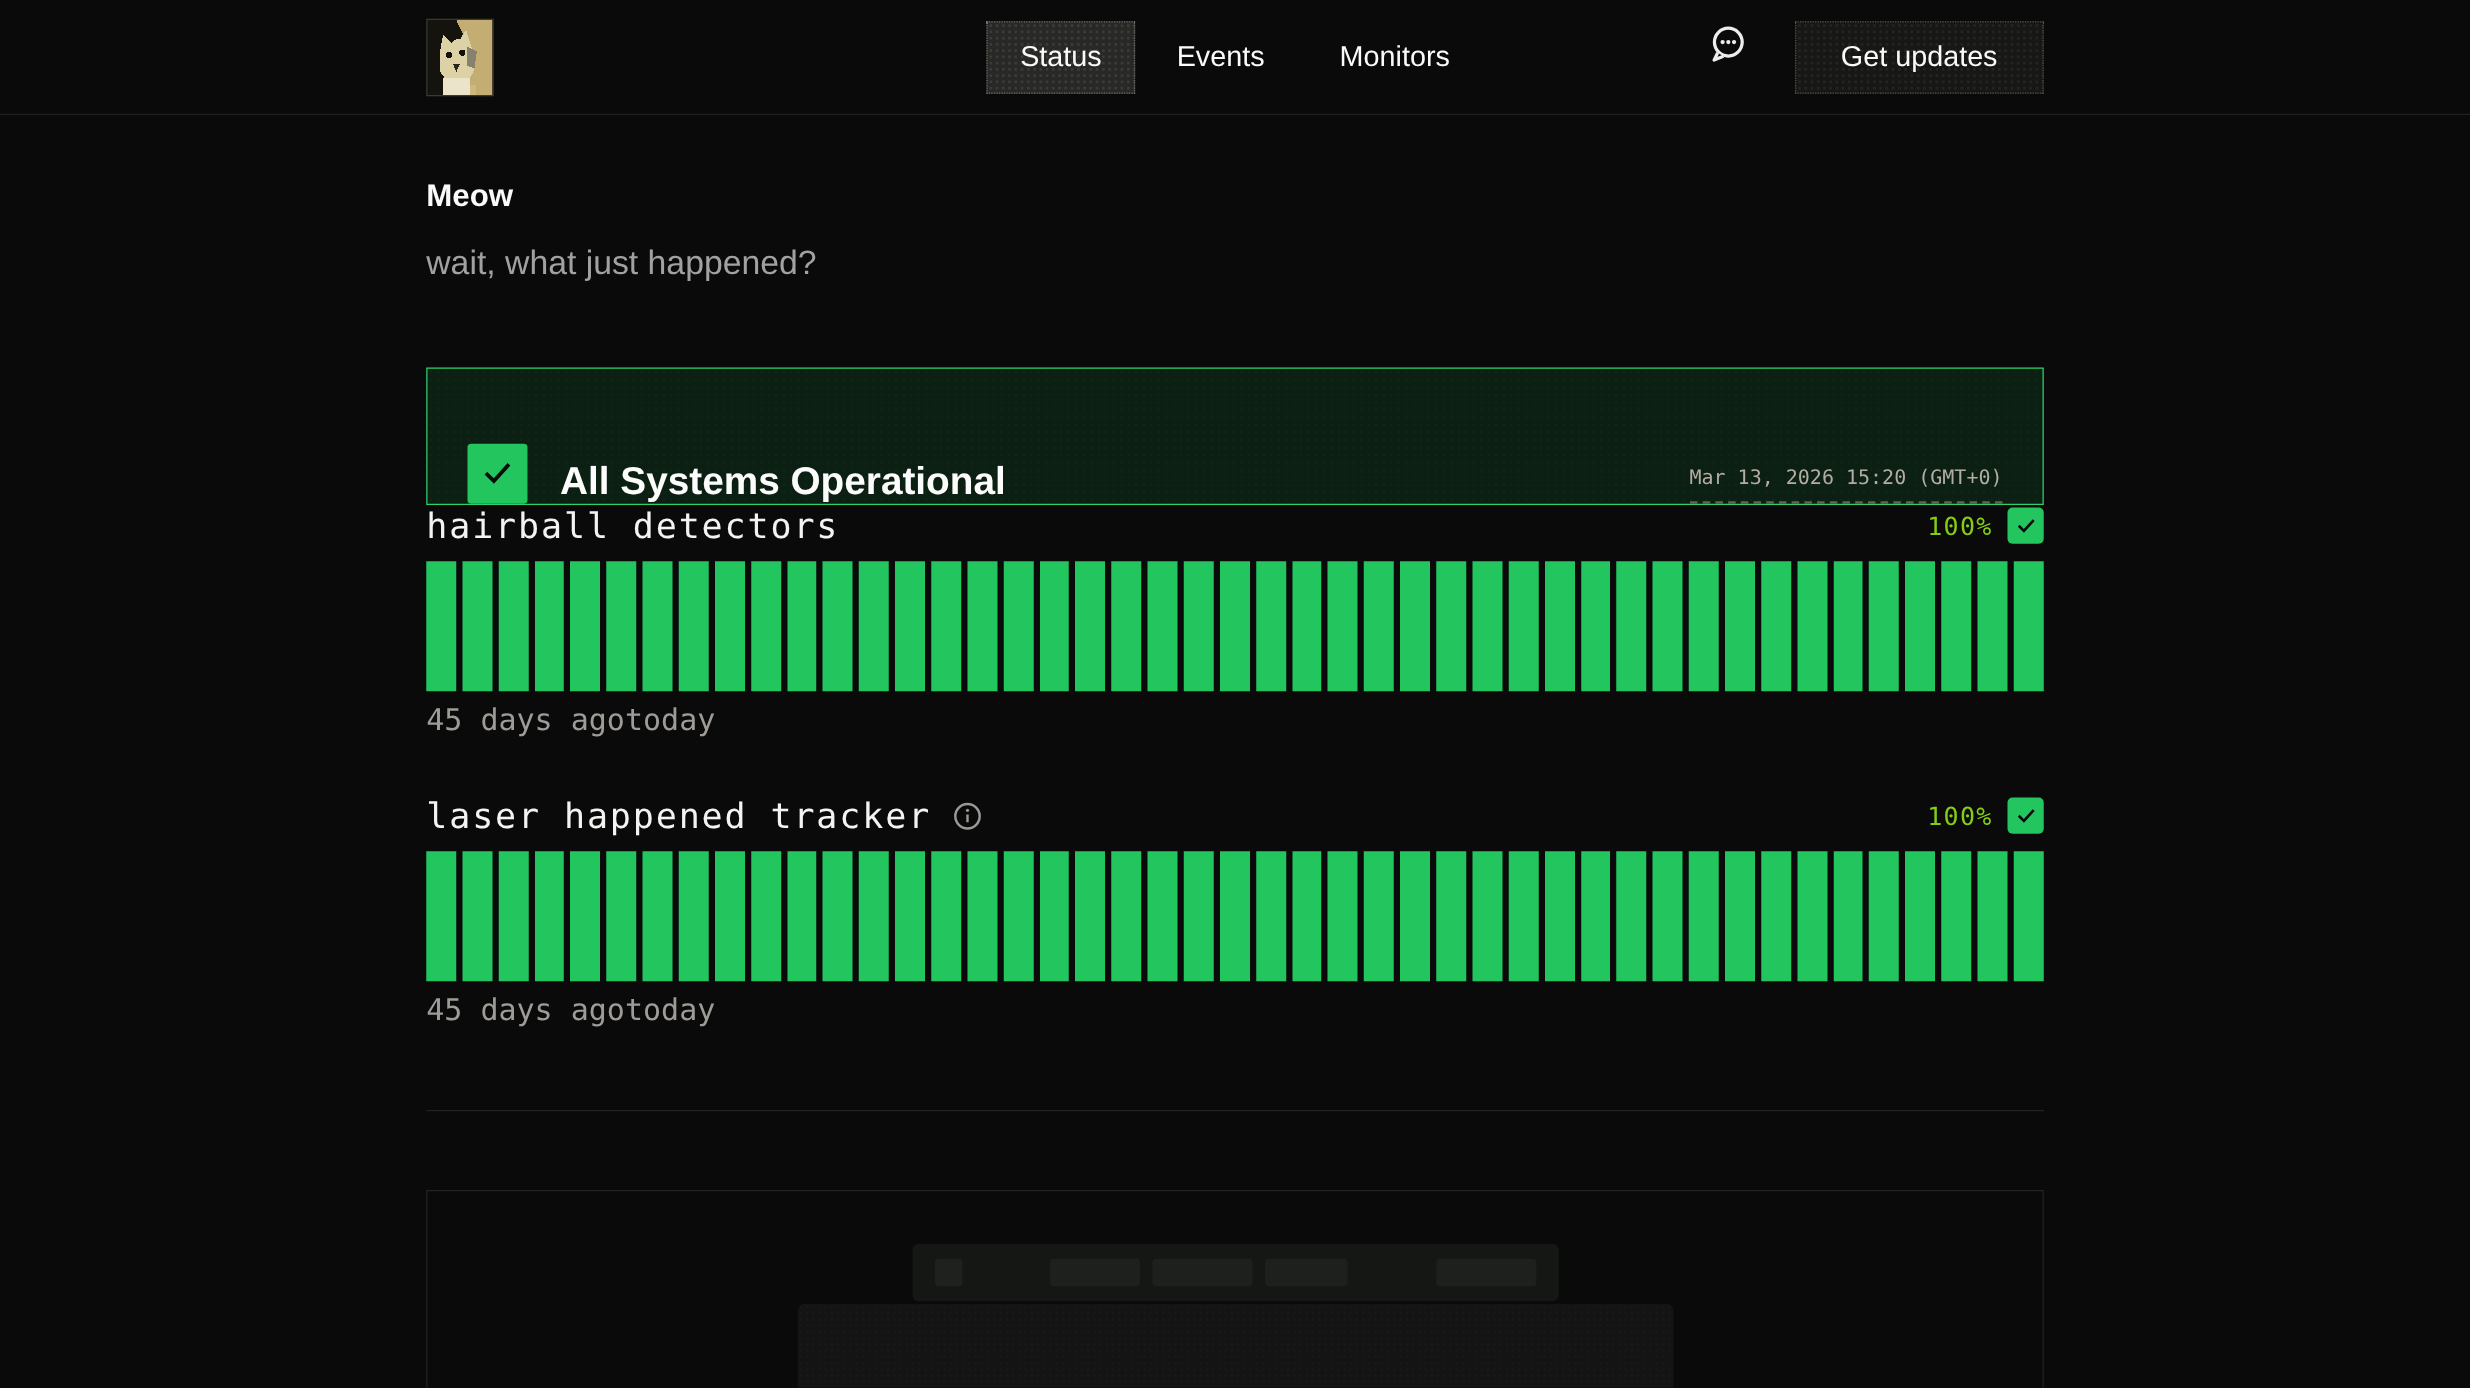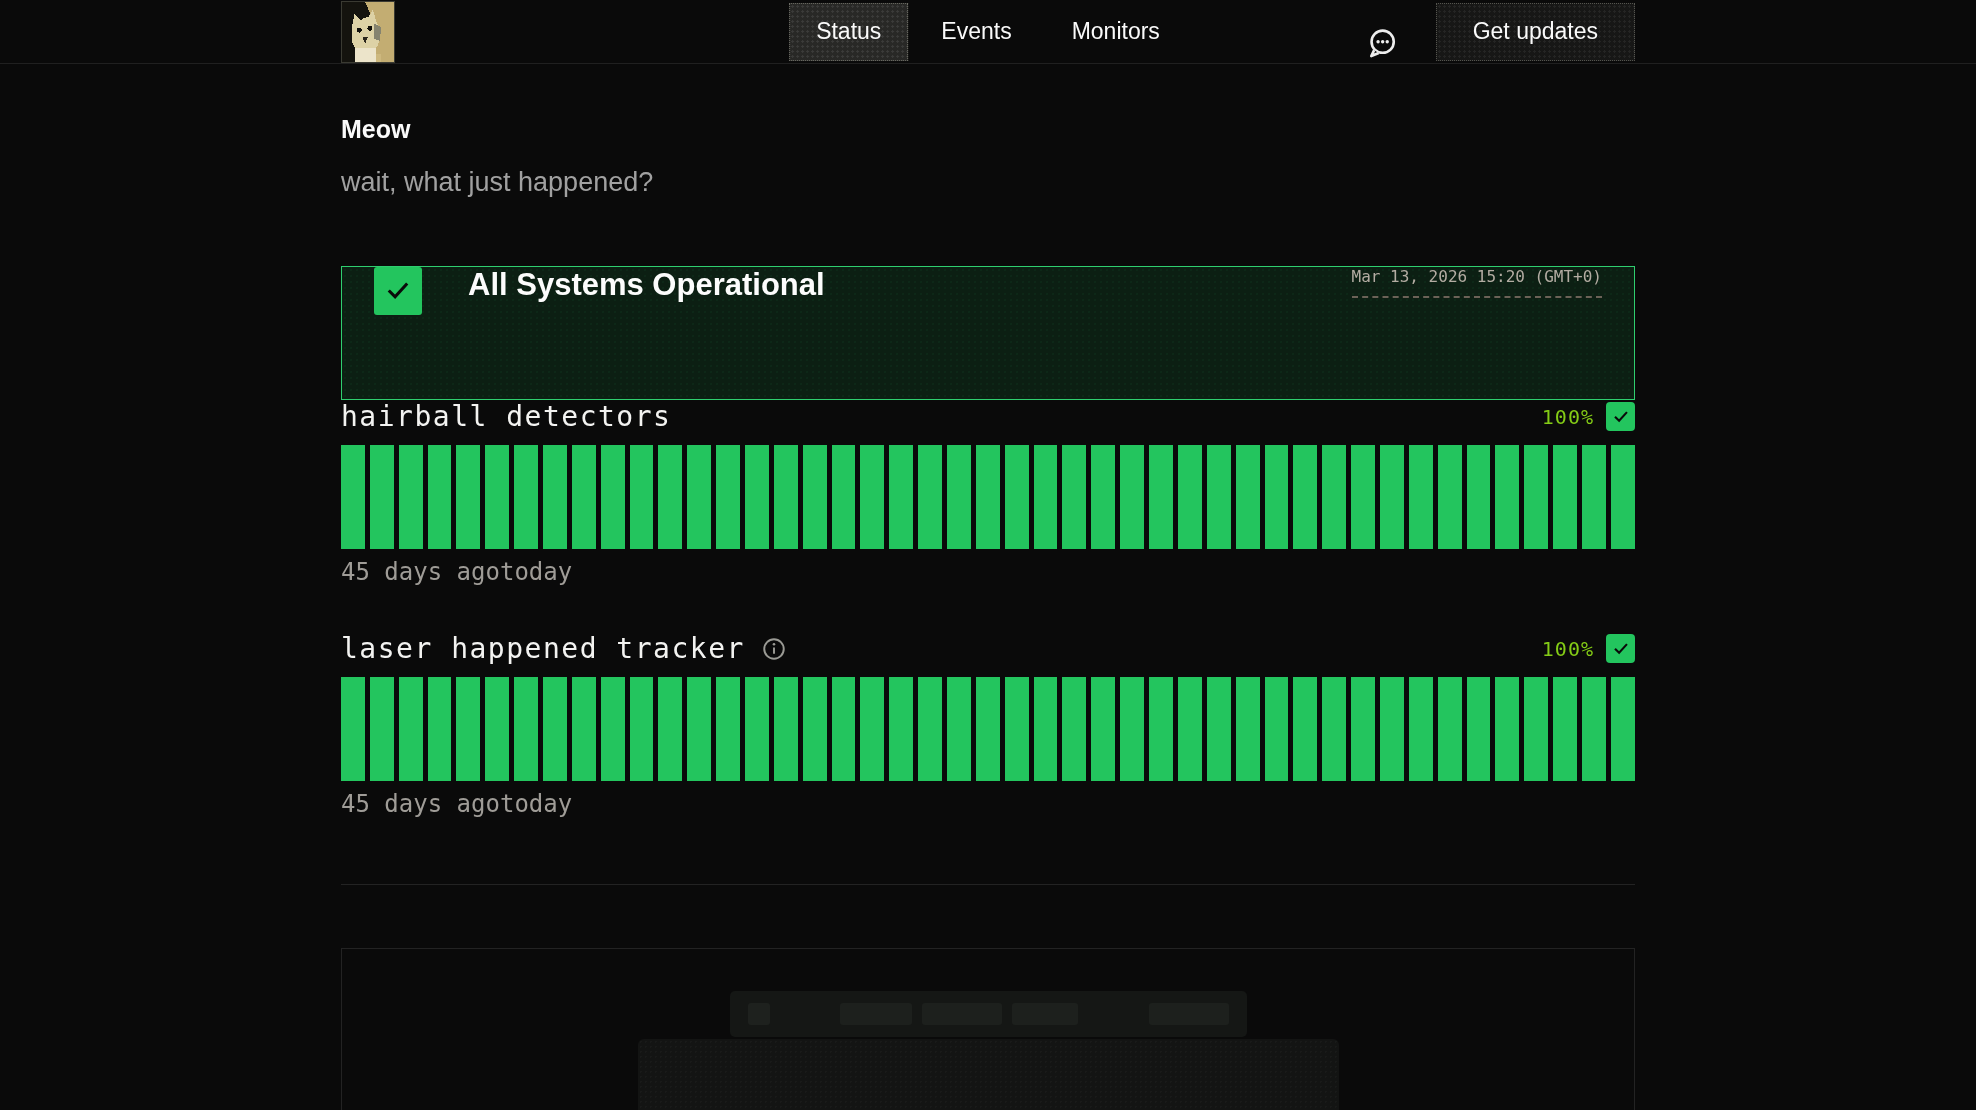--- a/index.html
+++ b/index.html
@@ -6,21 +6,21 @@
   html, body { width: 1976px; height: 1110px; overflow: hidden; }
   body {
     background: var(--page-bg, #0a0a0a);
     font-family: "Liberation Sans", sans-serif;
     color: #fafafa;
   }
   .mono { font-family: "DejaVu Sans Mono", monospace; }
 
   
   .topnav {
-    height: 64px;
+    height: 92px;
     border-bottom: 1px solid #202020;
     width: 100%;
   }
   .nav-inner {
     width: 1294px; height: 100%;
     margin: 0 auto;
     display: flex; align-items: center;
     position: relative;
   }
   .logo-btn {
@@ -44,21 +44,21 @@
     font-family: "Liberation Sans", sans-serif;
   }
   .tab.active {
     background-color: #282826;
     background-image: radial-gradient(rgba(255,255,255,0.09) 1px, transparent 1.1px);
     background-size: 5px 5px;
     border: 1px dotted #6e6e66;
   }
   .nav-right {
     margin-left: auto;
-    display: flex; align-items: flex-end; gap: 36px;
+    display: flex; align-items: flex-start; gap: 36px;
   }
   .chat-btn {
     background: none; border: none; cursor: pointer;
     width: 36px; height: 36px; display: flex; align-items: center; justify-content: center;
   }
   .get-updates-btn {
     height: 58px; padding: 0 36px;
     font-size: 23px; color: #fafafa;
     background-color: #171716;
     background-image: radial-gradient(rgba(255,255,255,0.06) 1px, transparent 1.1px);
@@ -68,28 +68,27 @@
     font-family: "Liberation Sans", sans-serif;
   }
 
   
   .container { width: 1294px; margin: 0 auto; }
   .page-title { margin-top: 51px; font-size: 25px; font-weight: 700; color: #fafafa; }
   .page-subtitle { margin-top: 23px; font-size: 27px; color: #a1a1a1; font-weight: 400; }
 
   .banner {
     margin-top: 68px;
-    height: 134px;
+    height: 110px;
     border: 1px solid var(--banner-border, #2fce6f);
     background-color: var(--banner-bg, #0c1f13);
     background-image: radial-gradient(rgba(47,206,111,0.05) 1px, transparent 1.1px);
     background-size: 6px 6px;
-    display: flex; align-items: flex-start;
+    display: flex; align-items: flex-end;
     padding: 0 32px;
-    gap: 20px;
   }
   .banner-check {
     width: 48px; height: 48px; border-radius: 3px;
     background: var(--operational-green, #23c55e);
     display: flex; align-items: center; justify-content: center;
     margin-right: 26px; flex: none;
   }
   .banner-title { font-size: 31px; font-weight: 700; color: #fcfcfc; flex: 1; }
   .banner-time {
     font-size: 16px; color: #b3aca2;

